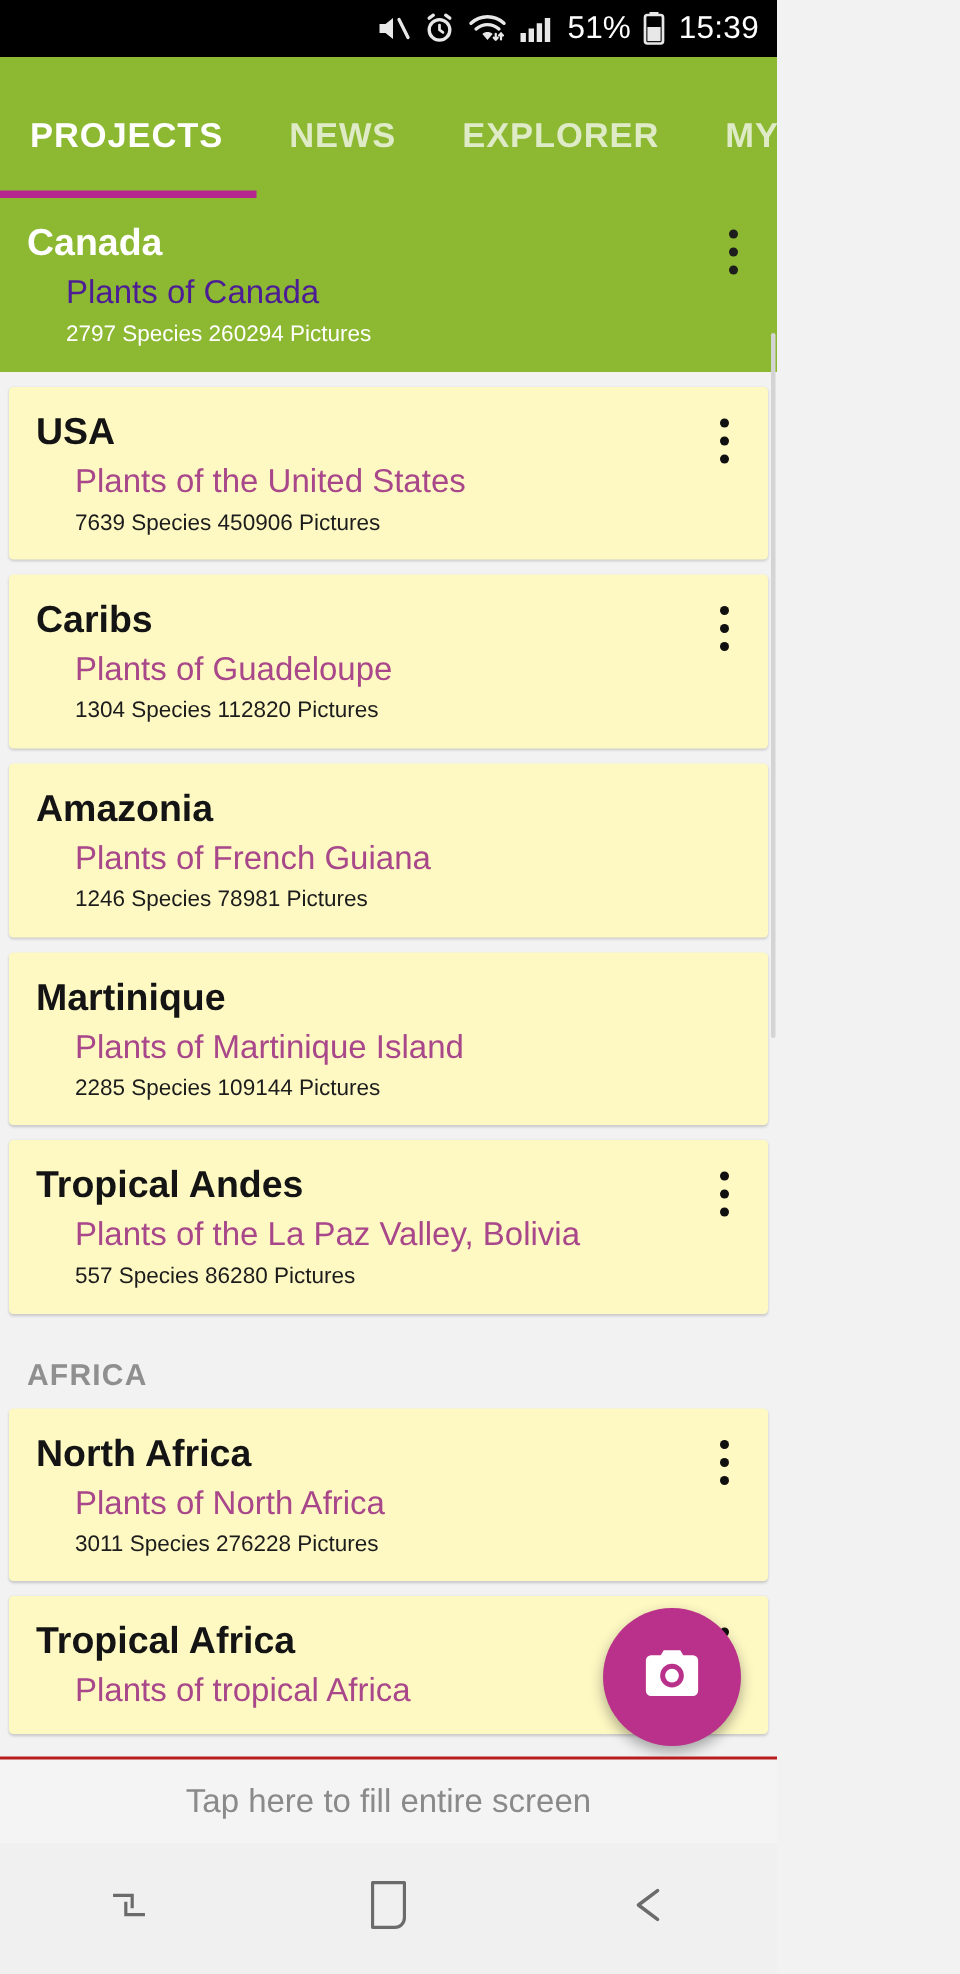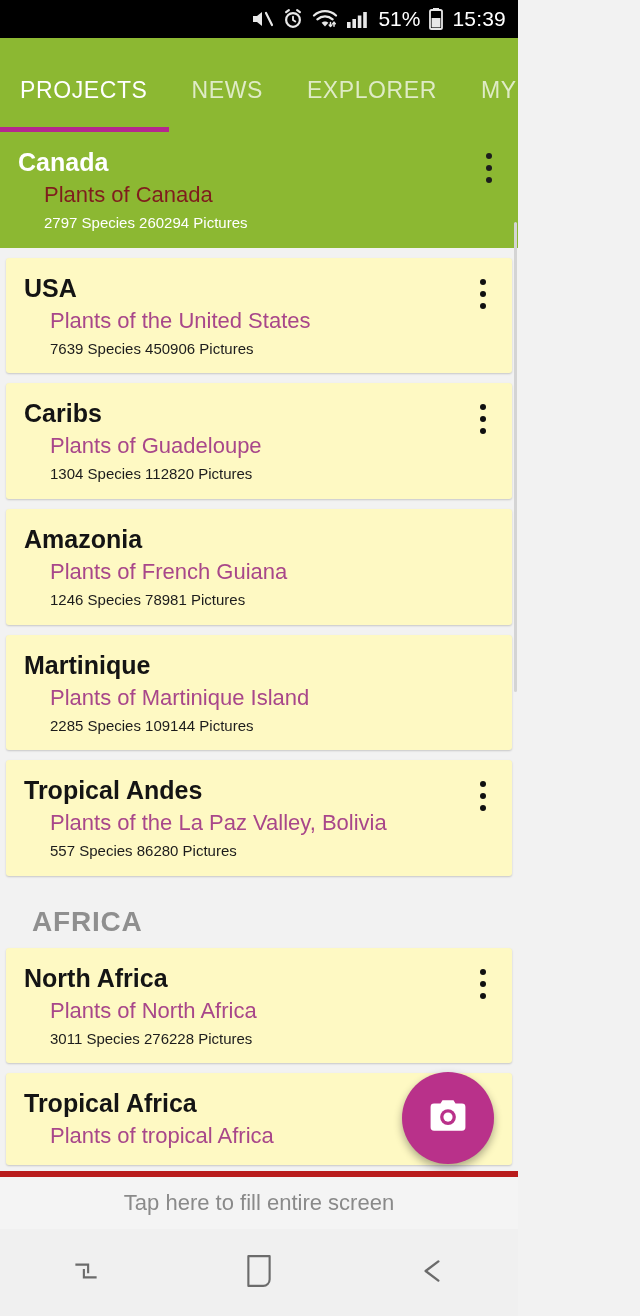--- a/index.html
+++ b/index.html
@@ -24,53 +24,53 @@
   
   .tabbar {
     position:relative; background:#8cb832; height:94px;
     display:flex; align-items:flex-end; overflow:hidden;
   }
   .tabs { display:flex; align-items:flex-end; height:100%; white-space:nowrap; }
   .tab {
     position:relative; display:flex; align-items:center;
     height:100%; padding:0 22px 28px 22px; align-items:flex-end;
     font-size:23px; letter-spacing:.6px; color:rgba(255,255,255,.72);
-    cursor:pointer; flex:none;
+    cursor:pointer; flex:none;font-weight:bold;
   }
   .tab:first-child { padding-left:20px; }
   .tab.active { color:#ffffff; }
   .tab.active .tab-underline {
     position:absolute; left:0; right:0; bottom:0; height:5px;
     background:#b5278f;
   }
 
   
   .list {
     position:absolute; top:132px; left:0; right:0; bottom:87px;
     background:#f2f2f2; overflow:hidden;
   }
   .section-header {
-    padding:20px 18px 10px 32px;
-    font-size:28px; font-weight:bold; color:#8f8f8f; letter-spacing:.8px;
+    padding:20px 18px 10px 18px;
+    font-size:20px; font-weight:bold; color:#8f8f8f; letter-spacing:.8px;
   }
   .card {
     background:#fef9c3; margin:0 6px 10px 6px; border-radius:3px;
     box-shadow:0 1px 2px rgba(0,0,0,.18);
     padding:16px 18px 16px 18px; position:relative;
   }
   .card.selected { background:#8cb832; box-shadow:none; border-radius:0; margin:0 0 10px 0; }
   .card.first { margin-top:0; }
   .card-title {
     font-size:25px; font-weight:bold; color:#141414; line-height:1.12;
   }
   .card.selected .card-title { color:#ffffff; }
   .card-sub {
     font-size:22px; color:#a8478a; margin-top:6px; padding-left:26px; line-height:1.18;
   }
-  .card.selected .card-sub { color:#7f1d1d; }
+  .card.selected .card-sub { color:#4c1d95; }
   .card-meta {
     font-size:15px; color:#1c1c1c; margin-top:6px; padding-left:26px; line-height:1.18;
   }
   .card.selected .card-meta { color:#ffffff; }
   .kebab {
     position:absolute; top:16px; right:16px;
     width:26px; height:40px; display:flex; flex-direction:column;
     align-items:center; justify-content:center; gap:6px; cursor:pointer;
   }
   .kebab i { width:6px; height:6px; border-radius:50%; background:#101010; display:block; }
@@ -91,21 +91,21 @@
     position:absolute; right:24px; bottom:152px;
     width:92px; height:92px; border-radius:50%;
     background:#b9318a; box-shadow:0 4px 9px rgba(0,0,0,.33);
     display:flex; align-items:center; justify-content:center; cursor:pointer;
     z-index:40;
   }
 
   
   .fillbar {
     position:absolute; left:0; right:0; bottom:87px; height:58px;
-    background:#f4f4f4; border-top:6px solid #b91c1c;
+    background:#f4f4f4; border-top:2px solid #b91c1c;
     display:flex; align-items:center; justify-content:center;
     font-size:22px; color:#8a8a8a; cursor:pointer; z-index:45;
   }
 
   
   .navbar {
     position:absolute; left:0; right:0; bottom:0; height:87px;
     background:#f0f0f0; display:flex; align-items:center; z-index:50;
   }
   .nav-btn { flex:1; display:flex; align-items:center; justify-content:center; cursor:pointer; }

